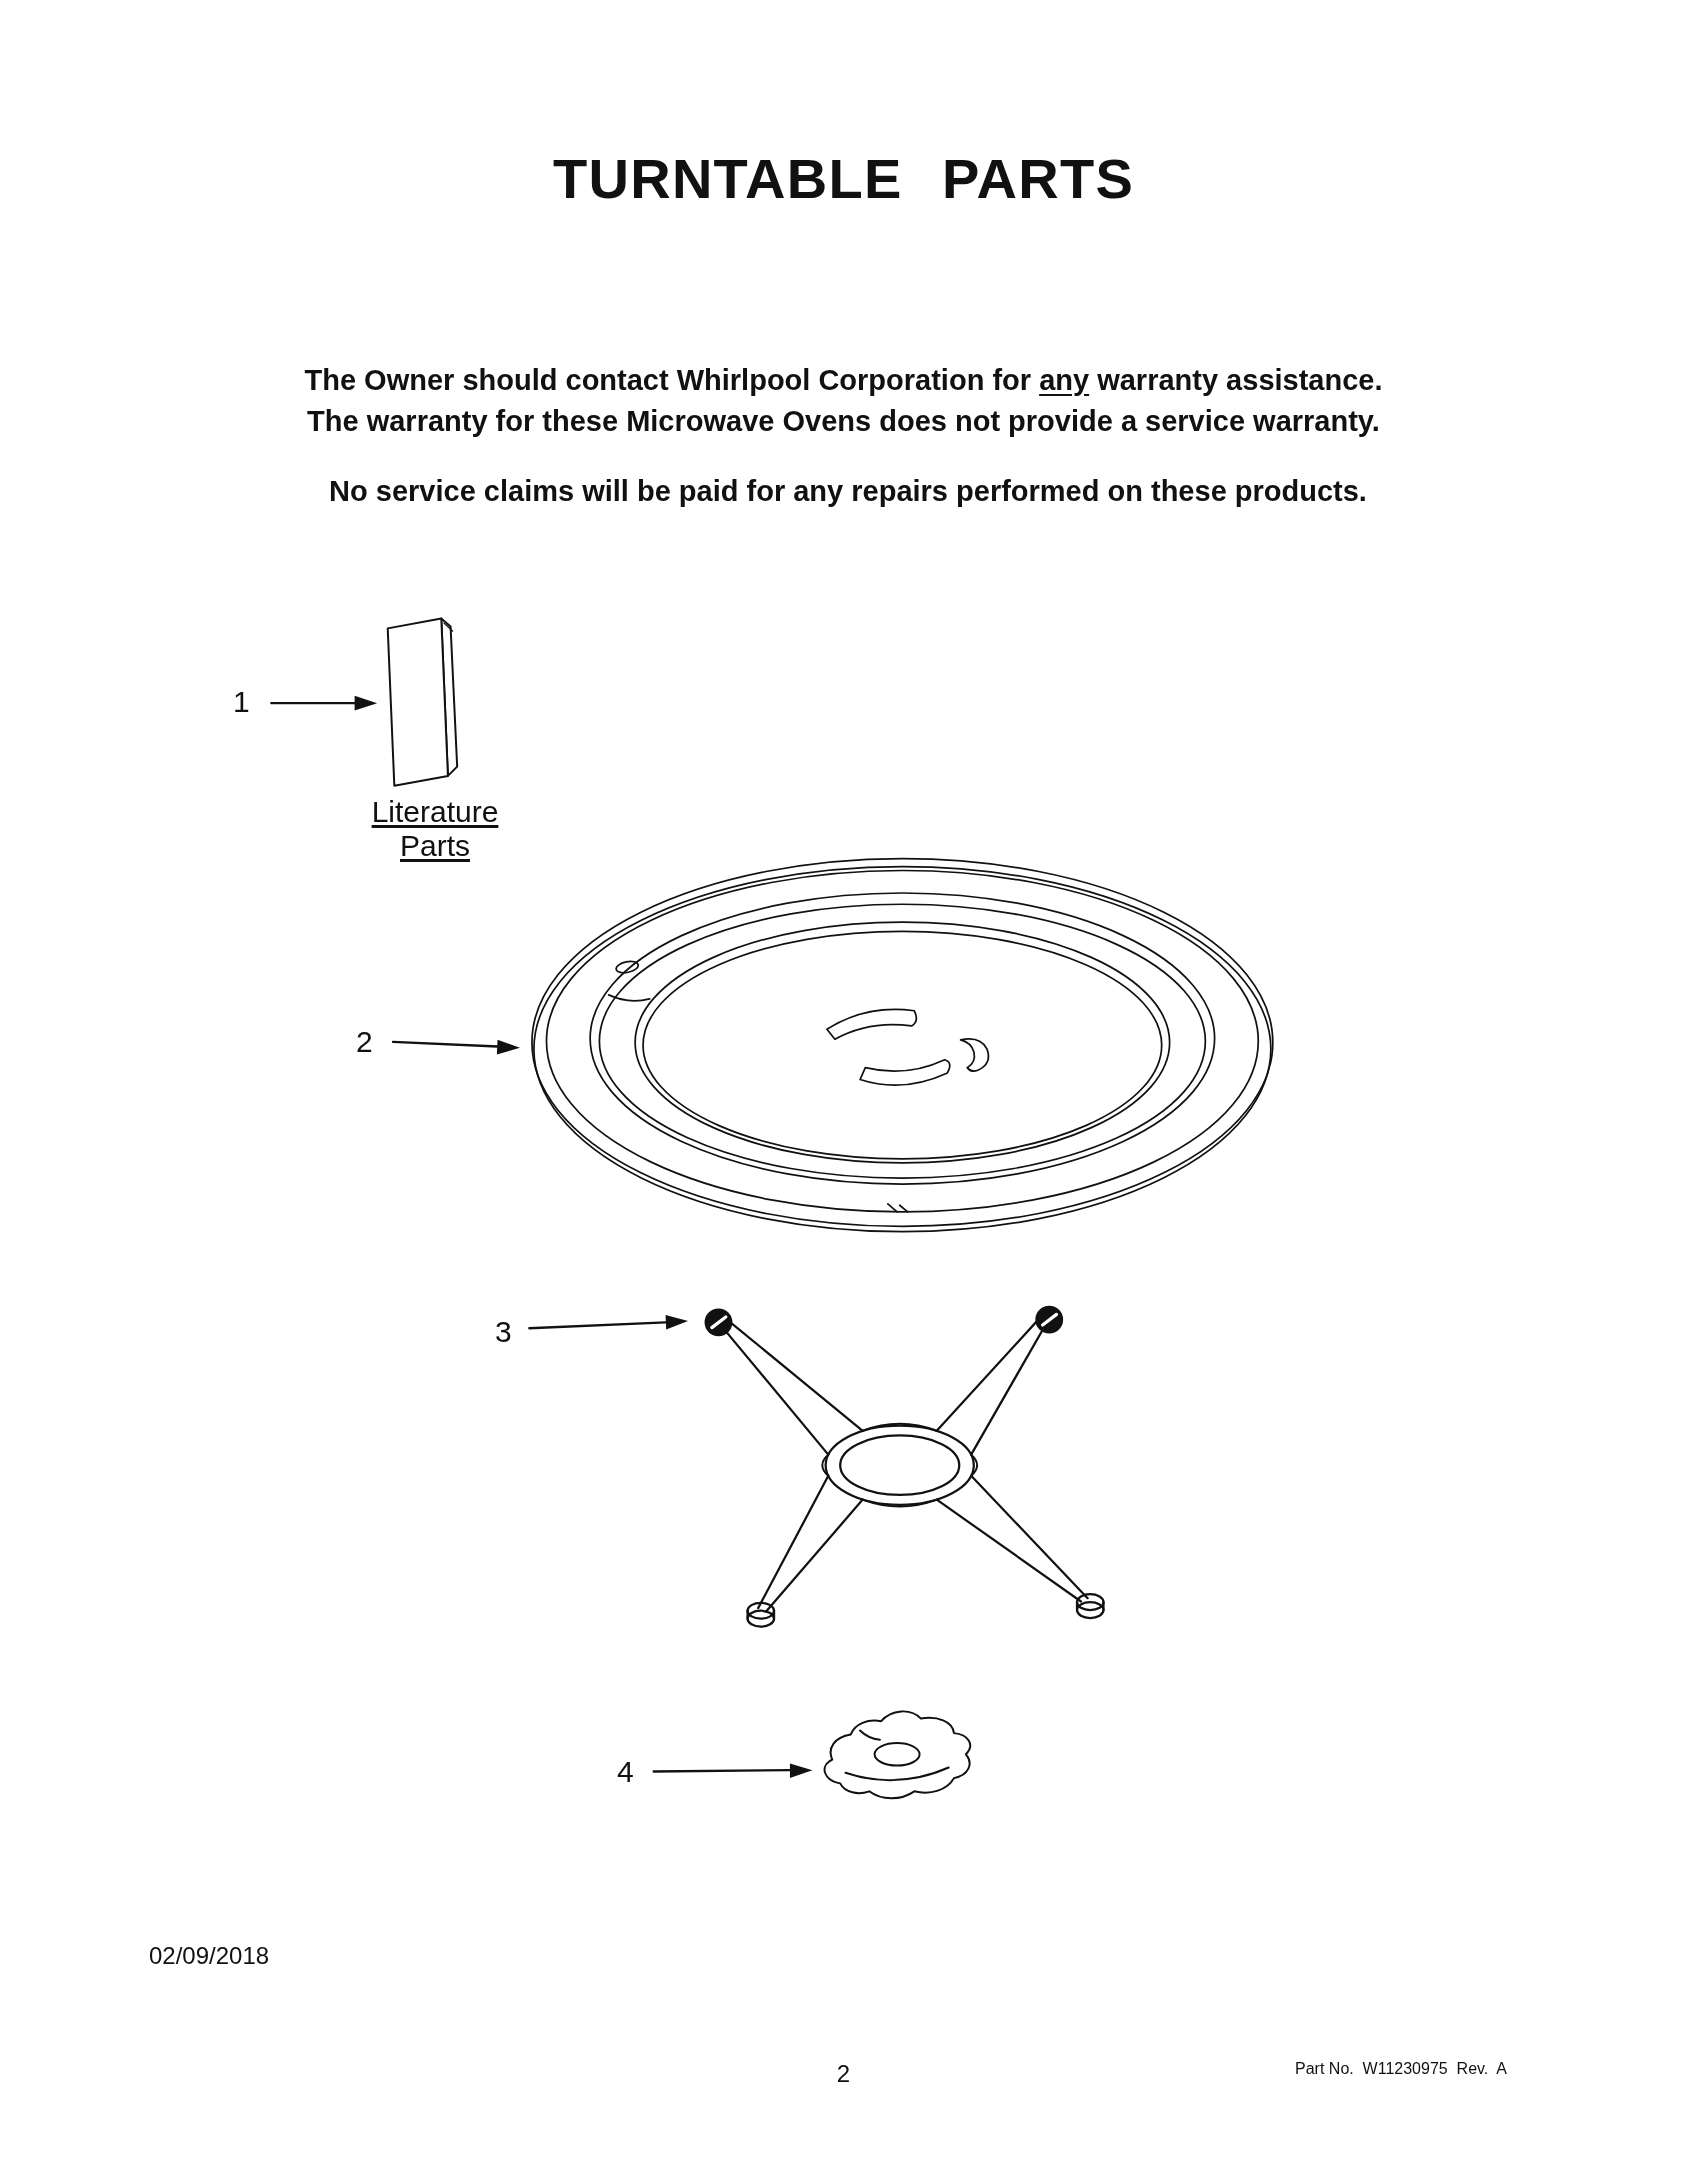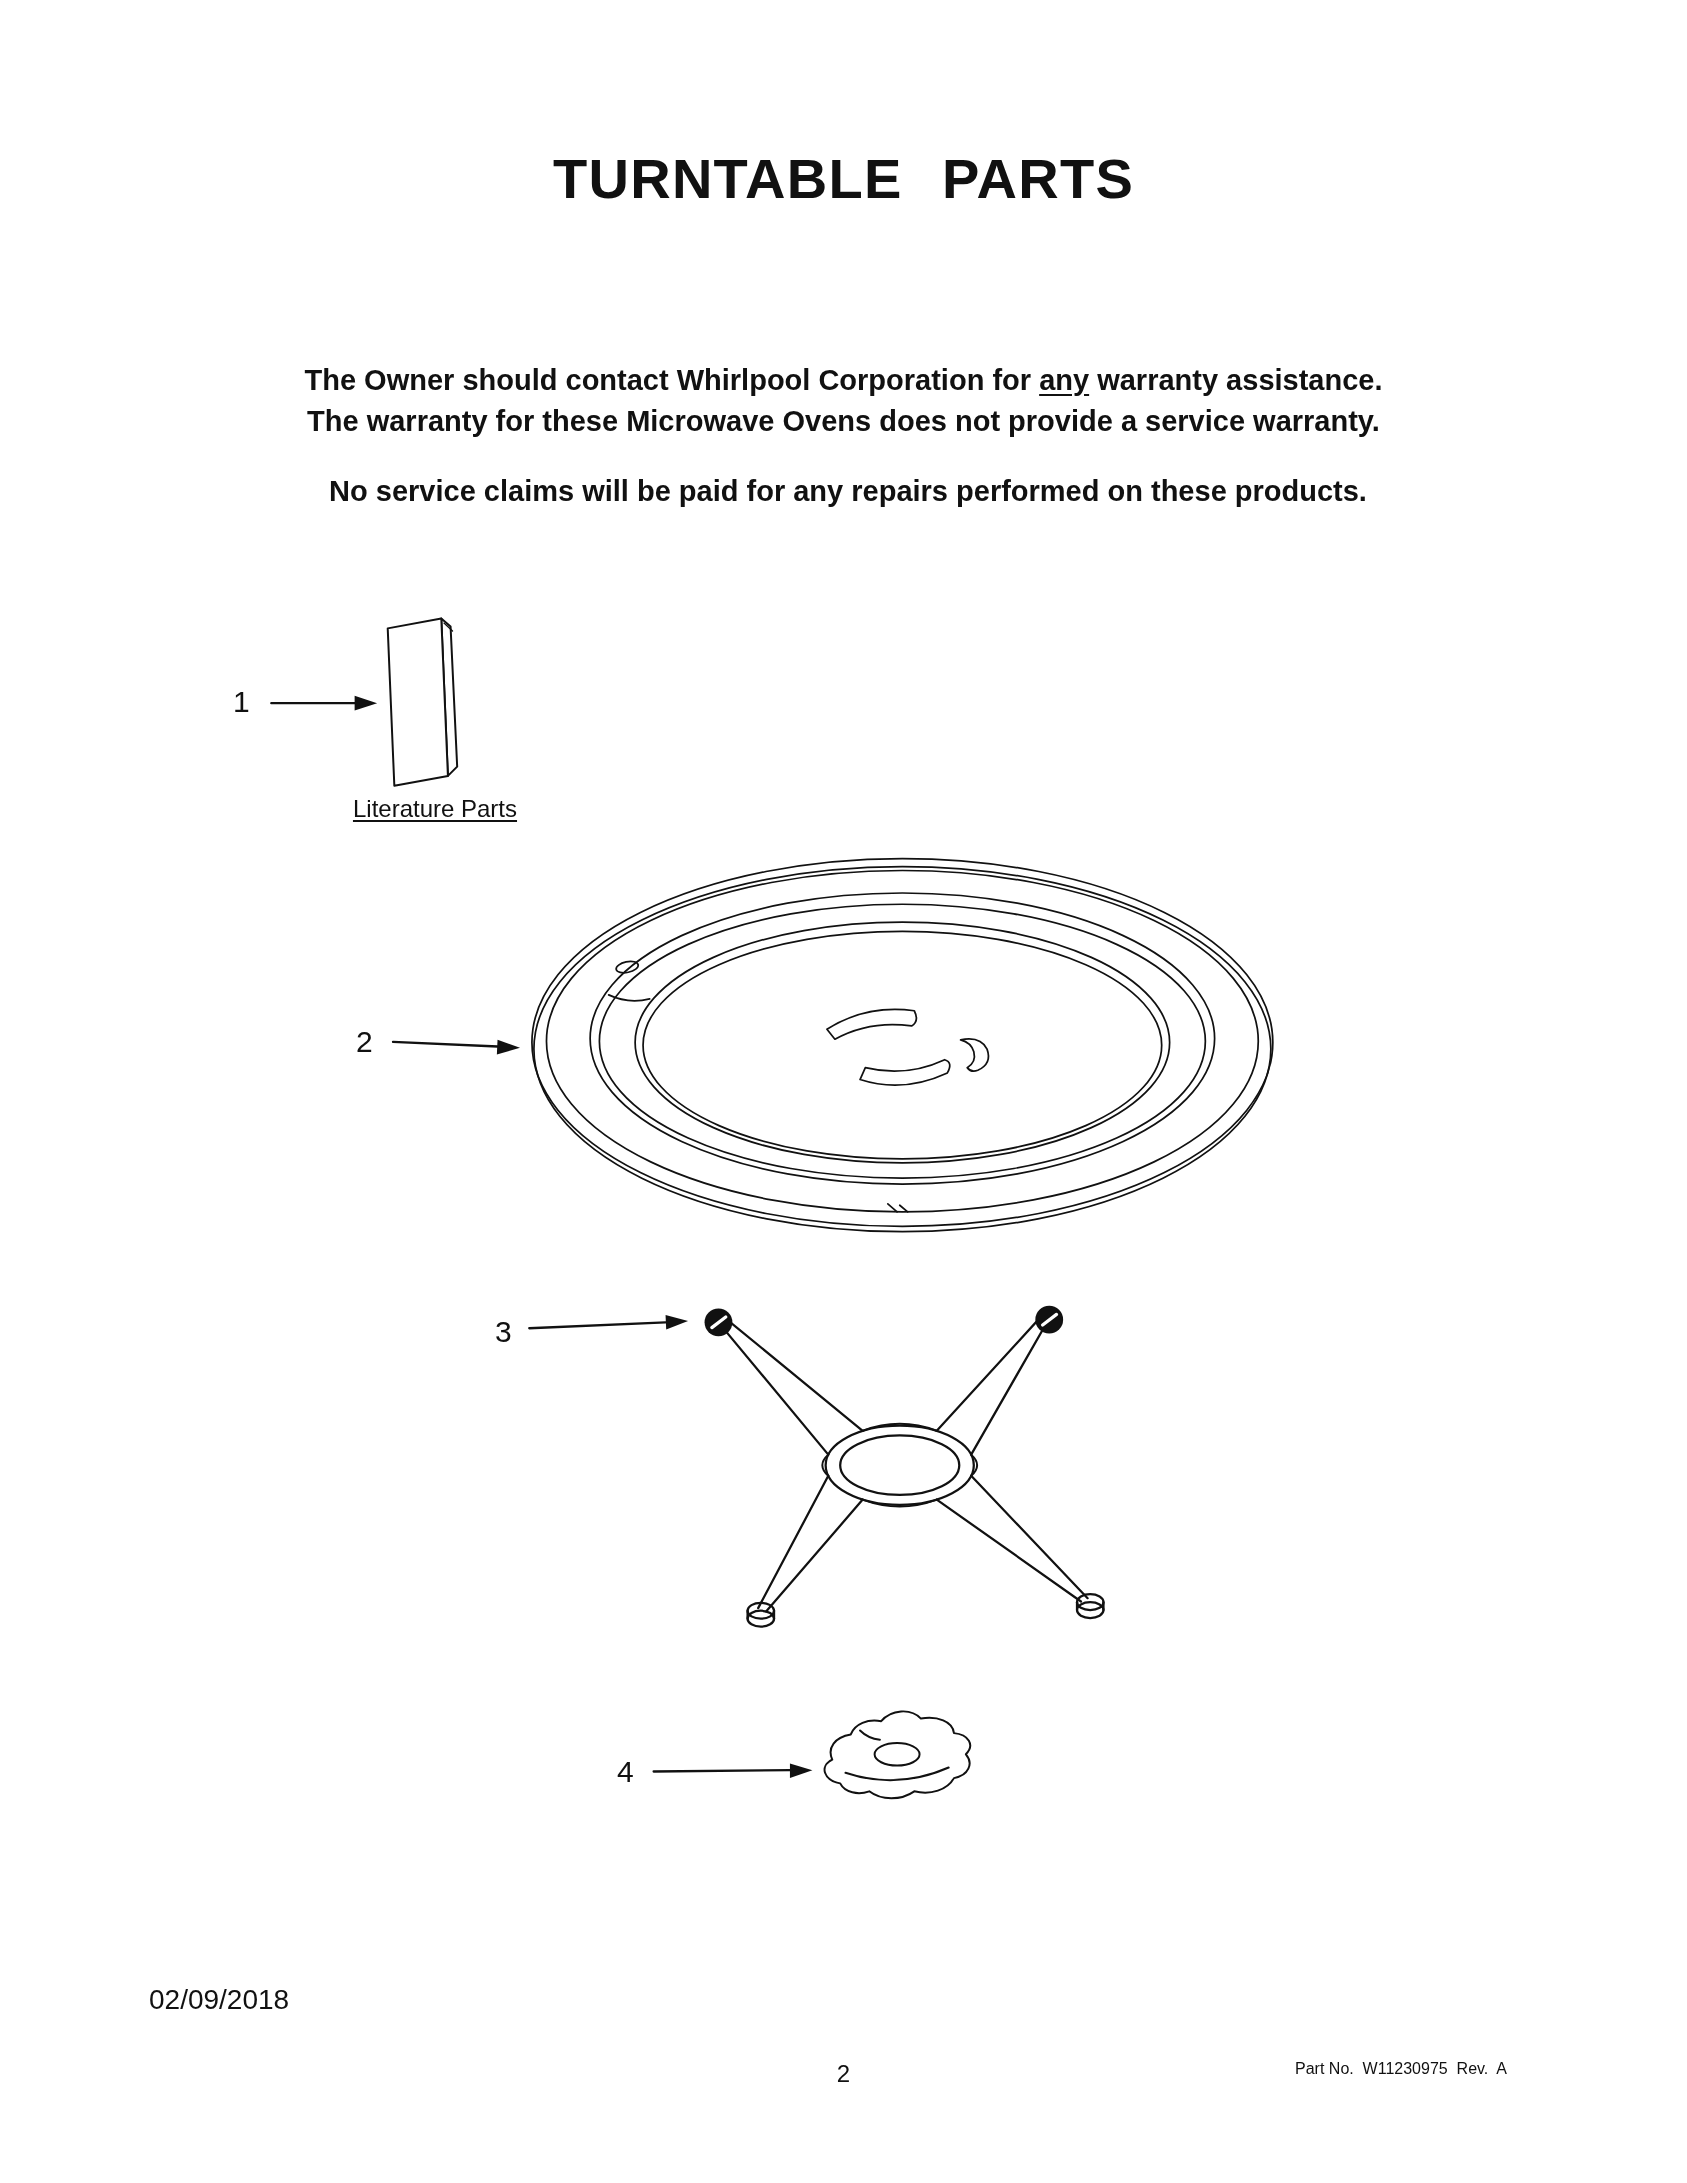--- a/index.html
+++ b/index.html
@@ -36,25 +36,25 @@
   .callout-num {
     position: absolute;
     font-size: 30px;
     font-weight: normal;
     line-height: 1;
   }
   .lit-label {
     position: absolute;
     left: 339px; top: 758px; width: 192px;
     text-align: center;
-    font-size: 24px;
+    font-size: 30px;
     text-decoration: underline;
     text-underline-offset: 3.3px;
   }
-  .footer-date  { position: absolute; left: 149px;  top: 1947px; font-size: 28px; }
+  .footer-date  { position: absolute; left: 149px;  top: 1905px; font-size: 24px; }
   .footer-page  { position: absolute; left: 0; width: 100%; top: 2023px; text-align: center; font-size: 24px; }
   .footer-part  { position: absolute; right: 180px; top: 2023px; font-size: 16px; white-space: pre; }
 </style>
 </head>
 <body>
 
 <div class="page">
 
   <svg class="art" viewBox="0 0 2550 3300" fill="none" stroke="#111111" stroke-width="3" stroke-linecap="round" stroke-linejoin="round">
 

